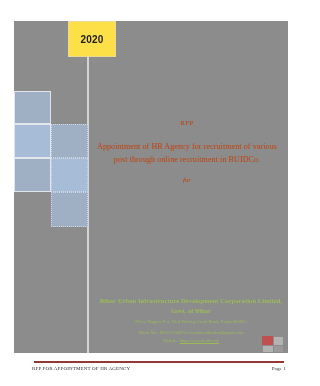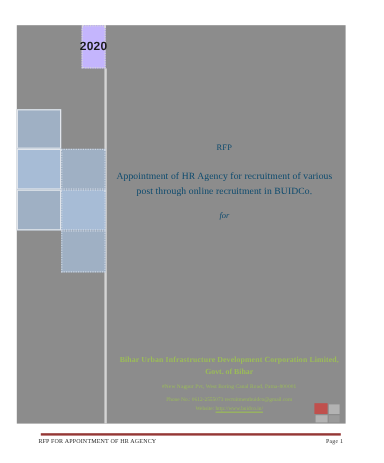--- a/index.html
+++ b/index.html
@@ -31,23 +31,23 @@
     width: 274px;
     height: 332px;
     background: #8c8c8c;
   }
 
   
   #year-badge {
     position: absolute;
     left: 68px;
     top: 21px;
-    width: 20px;
+    width: 48px;
     height: 36px;
-    background: #c4b5fd;
+    background: #fde047;
     border: 1px dotted #d8d8d8;
     box-sizing: border-box;
     display: flex;
     align-items: center;
     justify-content: center;
   }
   #year-badge span {
     font-family: "Liberation Sans", sans-serif;
     font-weight: bold;
     font-size: 10px;
@@ -81,21 +81,21 @@
   #mosaic-f { left: 51px;  top: 192px; width: 37px; height: 35px; background: #9fb0c4;
               border-style: dotted; border-color: #cdd6e2; }
 
   
   #title-block {
     position: absolute;
     left: 96px;
     top: 118px;
     width: 182px;
     text-align: center;
-    color: #0c4a6e;
+    color: #c2410c;
   }
   #title-rfp {
     font-size: 7px;
     letter-spacing: 0.3px;
     line-height: 11px;
   }
   #title-for {
     font-size: 7px;
     font-style: italic;
     line-height: 11px;

